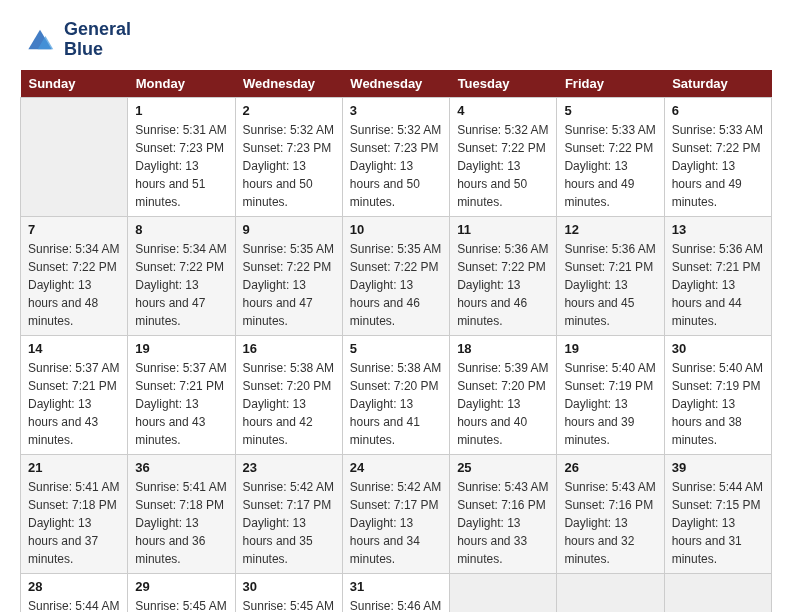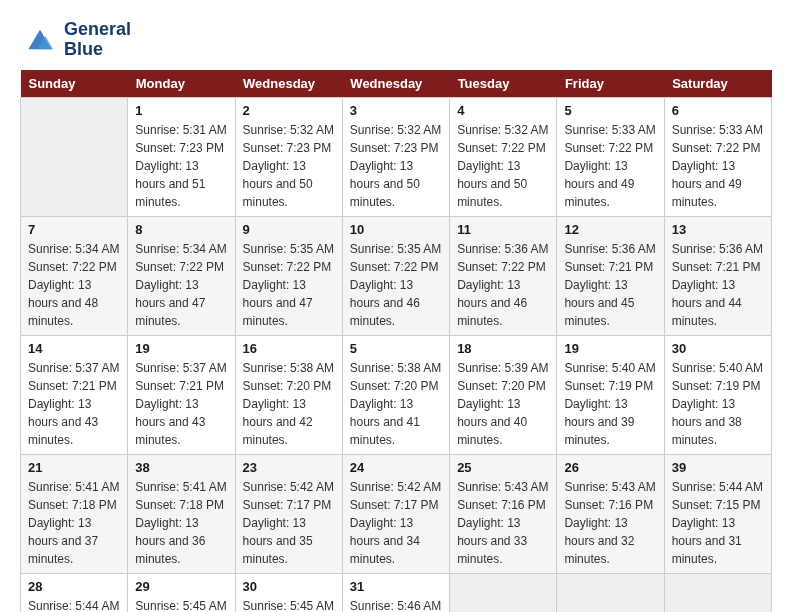--- a/index.html
+++ b/index.html
@@ -202,21 +202,21 @@
           <div class="day-num">30</div>
           <div class="day-info">Sunrise: 5:40 AM<br>Sunset: 7:19 PM<br>Daylight: 13 hours and 38 minutes.</div>
         </td>
       </tr>
       <tr>
         <td>
           <div class="day-num">21</div>
           <div class="day-info">Sunrise: 5:41 AM<br>Sunset: 7:18 PM<br>Daylight: 13 hours and 37 minutes.</div>
         </td>
         <td>
-          <div class="day-num">38</div>
+          <div class="day-num">36</div>
           <div class="day-info">Sunrise: 5:41 AM<br>Sunset: 7:18 PM<br>Daylight: 13 hours and 36 minutes.</div>
         </td>
         <td>
           <div class="day-num">23</div>
           <div class="day-info">Sunrise: 5:42 AM<br>Sunset: 7:17 PM<br>Daylight: 13 hours and 35 minutes.</div>
         </td>
         <td>
           <div class="day-num">24</div>
           <div class="day-info">Sunrise: 5:42 AM<br>Sunset: 7:17 PM<br>Daylight: 13 hours and 34 minutes.</div>
         </td>

